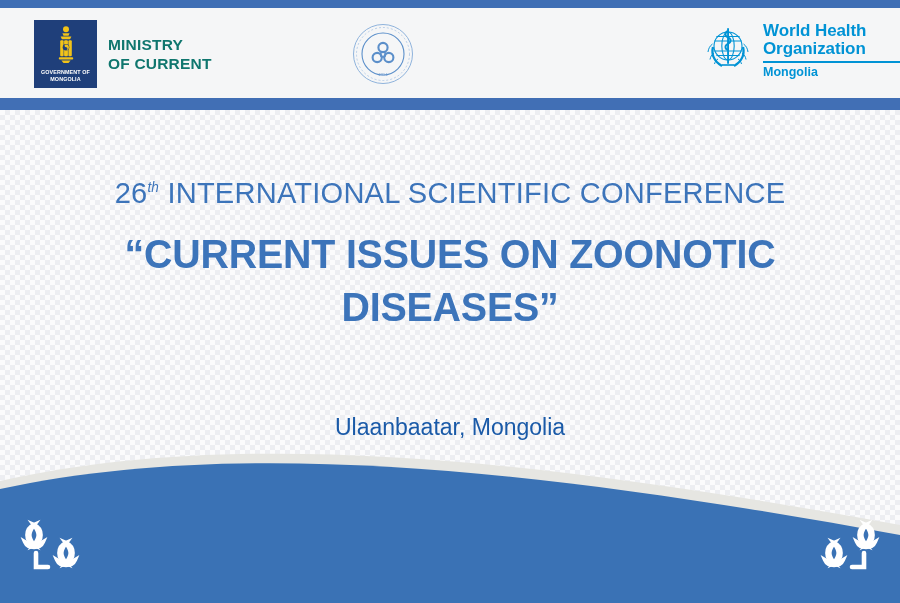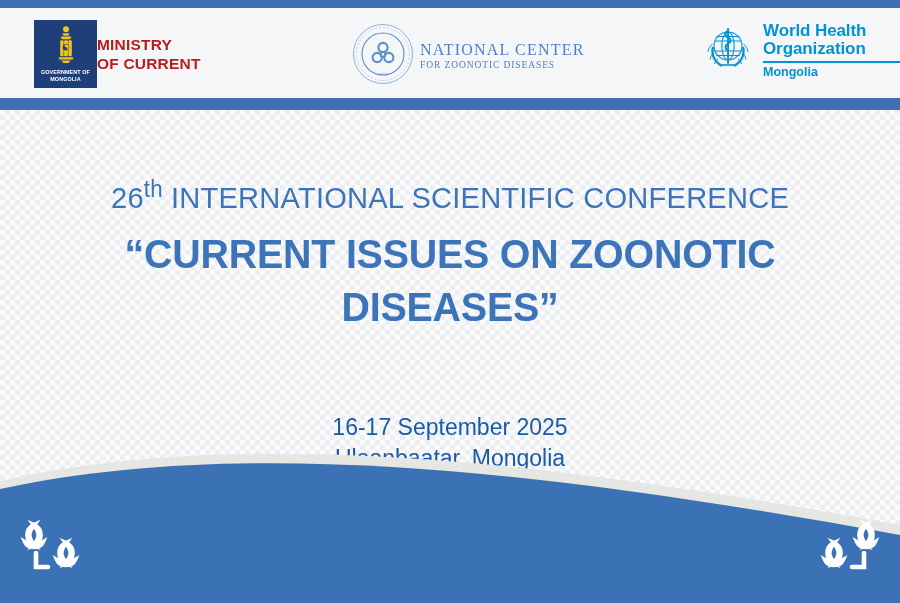--- a/index.html
+++ b/index.html
@@ -71,21 +71,22 @@
     position: absolute;
     left: 0; right: 0; bottom: 5px;
     text-align: center;
     color: #ffffff;
     font-size: 5.4px;
     font-weight: bold;
     letter-spacing: .1px;
     line-height: 7px;
   }
   .moh-name {
-    color: #b91c1c;
+    margin-left: 11px;
+    color: #0f766e;
     font-size: 15.5px;
     font-weight: bold;
     line-height: 19px;
     letter-spacing: .2px;
   }
 
   .logo-nczd {
     position: absolute;
     left: 352px; top: 23px;
     display: flex;
@@ -141,22 +142,23 @@
     width: 900px;
     text-align: center;
     color: #3c74ba;
     font-size: 30px;
     font-weight: normal;
     letter-spacing: .2px;
     white-space: nowrap;
     transform: scaleX(.97);
   }
   .conf-line sup {
-    font-size: 23px;
+    font-size: 14px;
     vertical-align: 11px;
+    font-style: italic;
   }
   .main-title {
     position: absolute;
     left: 60px; top: 228px;
     width: 780px;
     text-align: center;
     color: #3c74ba;
     font-size: 41px;
     font-weight: bold;
     line-height: 53px;
@@ -236,24 +238,20 @@
         <circle cx="31" cy="31" r="21" fill="none" stroke="#5b8fca" stroke-width="1.1"></circle>
         <g fill="#5b8fca">
           <circle cx="31" cy="24.5" r="4.6" fill="none" stroke="#5b8fca" stroke-width="2.1"></circle>
           <circle cx="25.2" cy="34.5" r="4.6" fill="none" stroke="#5b8fca" stroke-width="2.1"></circle>
           <circle cx="36.8" cy="34.5" r="4.6" fill="none" stroke="#5b8fca" stroke-width="2.1"></circle>
           <circle cx="31" cy="31.5" r="2.5" fill="none" stroke="#5b8fca" stroke-width="1.6"></circle>
         </g>
         <text x="31" y="53" text-anchor="middle" font-family="Liberation Serif, serif" font-size="5" fill="#6f9bd0">1951</text>
       </svg>
     </div>
-    <div class="nczd-text">
-      <div class="nczd-l1">NATIONAL CENTER</div>
-      <div class="nczd-l2">FOR ZOONOTIC DISEASES</div>
-    </div>
   </div>
 
   <div class="logo-who">
     <div>
       <svg width="56" height="56" viewBox="0 0 56 56" aria-hidden="true">
         <g stroke="#0093d5" fill="none" stroke-width="1.1">
           <circle cx="28" cy="26" r="14"></circle>
           <ellipse cx="28" cy="26" rx="6.2" ry="14"></ellipse>
           <path d="M14.4 21h27.2M14.4 31h27.2M16.4 16.5h23.2M16.4 35.5h23.2"></path>
         </g>
@@ -278,21 +276,20 @@
   </div>
 
   <div class="conf-line"><span>26</span><sup>th</sup><span> INTERNATIONAL SCIENTIFIC CONFERENCE</span></div>
 
   <div class="main-title">
     <div>“CURRENT ISSUES ON ZOONOTIC</div>
     <div>DISEASES”</div>
   </div>
 
   <div class="event-info">
-    <div>16-17 September 2025</div>
     <div>Ulaanbaatar, Mongolia</div>
   </div>
 
   <div class="wave-wrap">
     <svg width="900" height="160" viewBox="0 0 900 160" aria-hidden="true">
       <path d="M0,38 C250,-18 560,20 900,82 L900,160 L0,160 Z" fill="#e6e6e2"></path>
       <path d="M0,46 C250,-8 560,30 900,92 L900,160 L0,160 Z" fill="#3a72b5"></path>
     </svg>
   </div>
 

